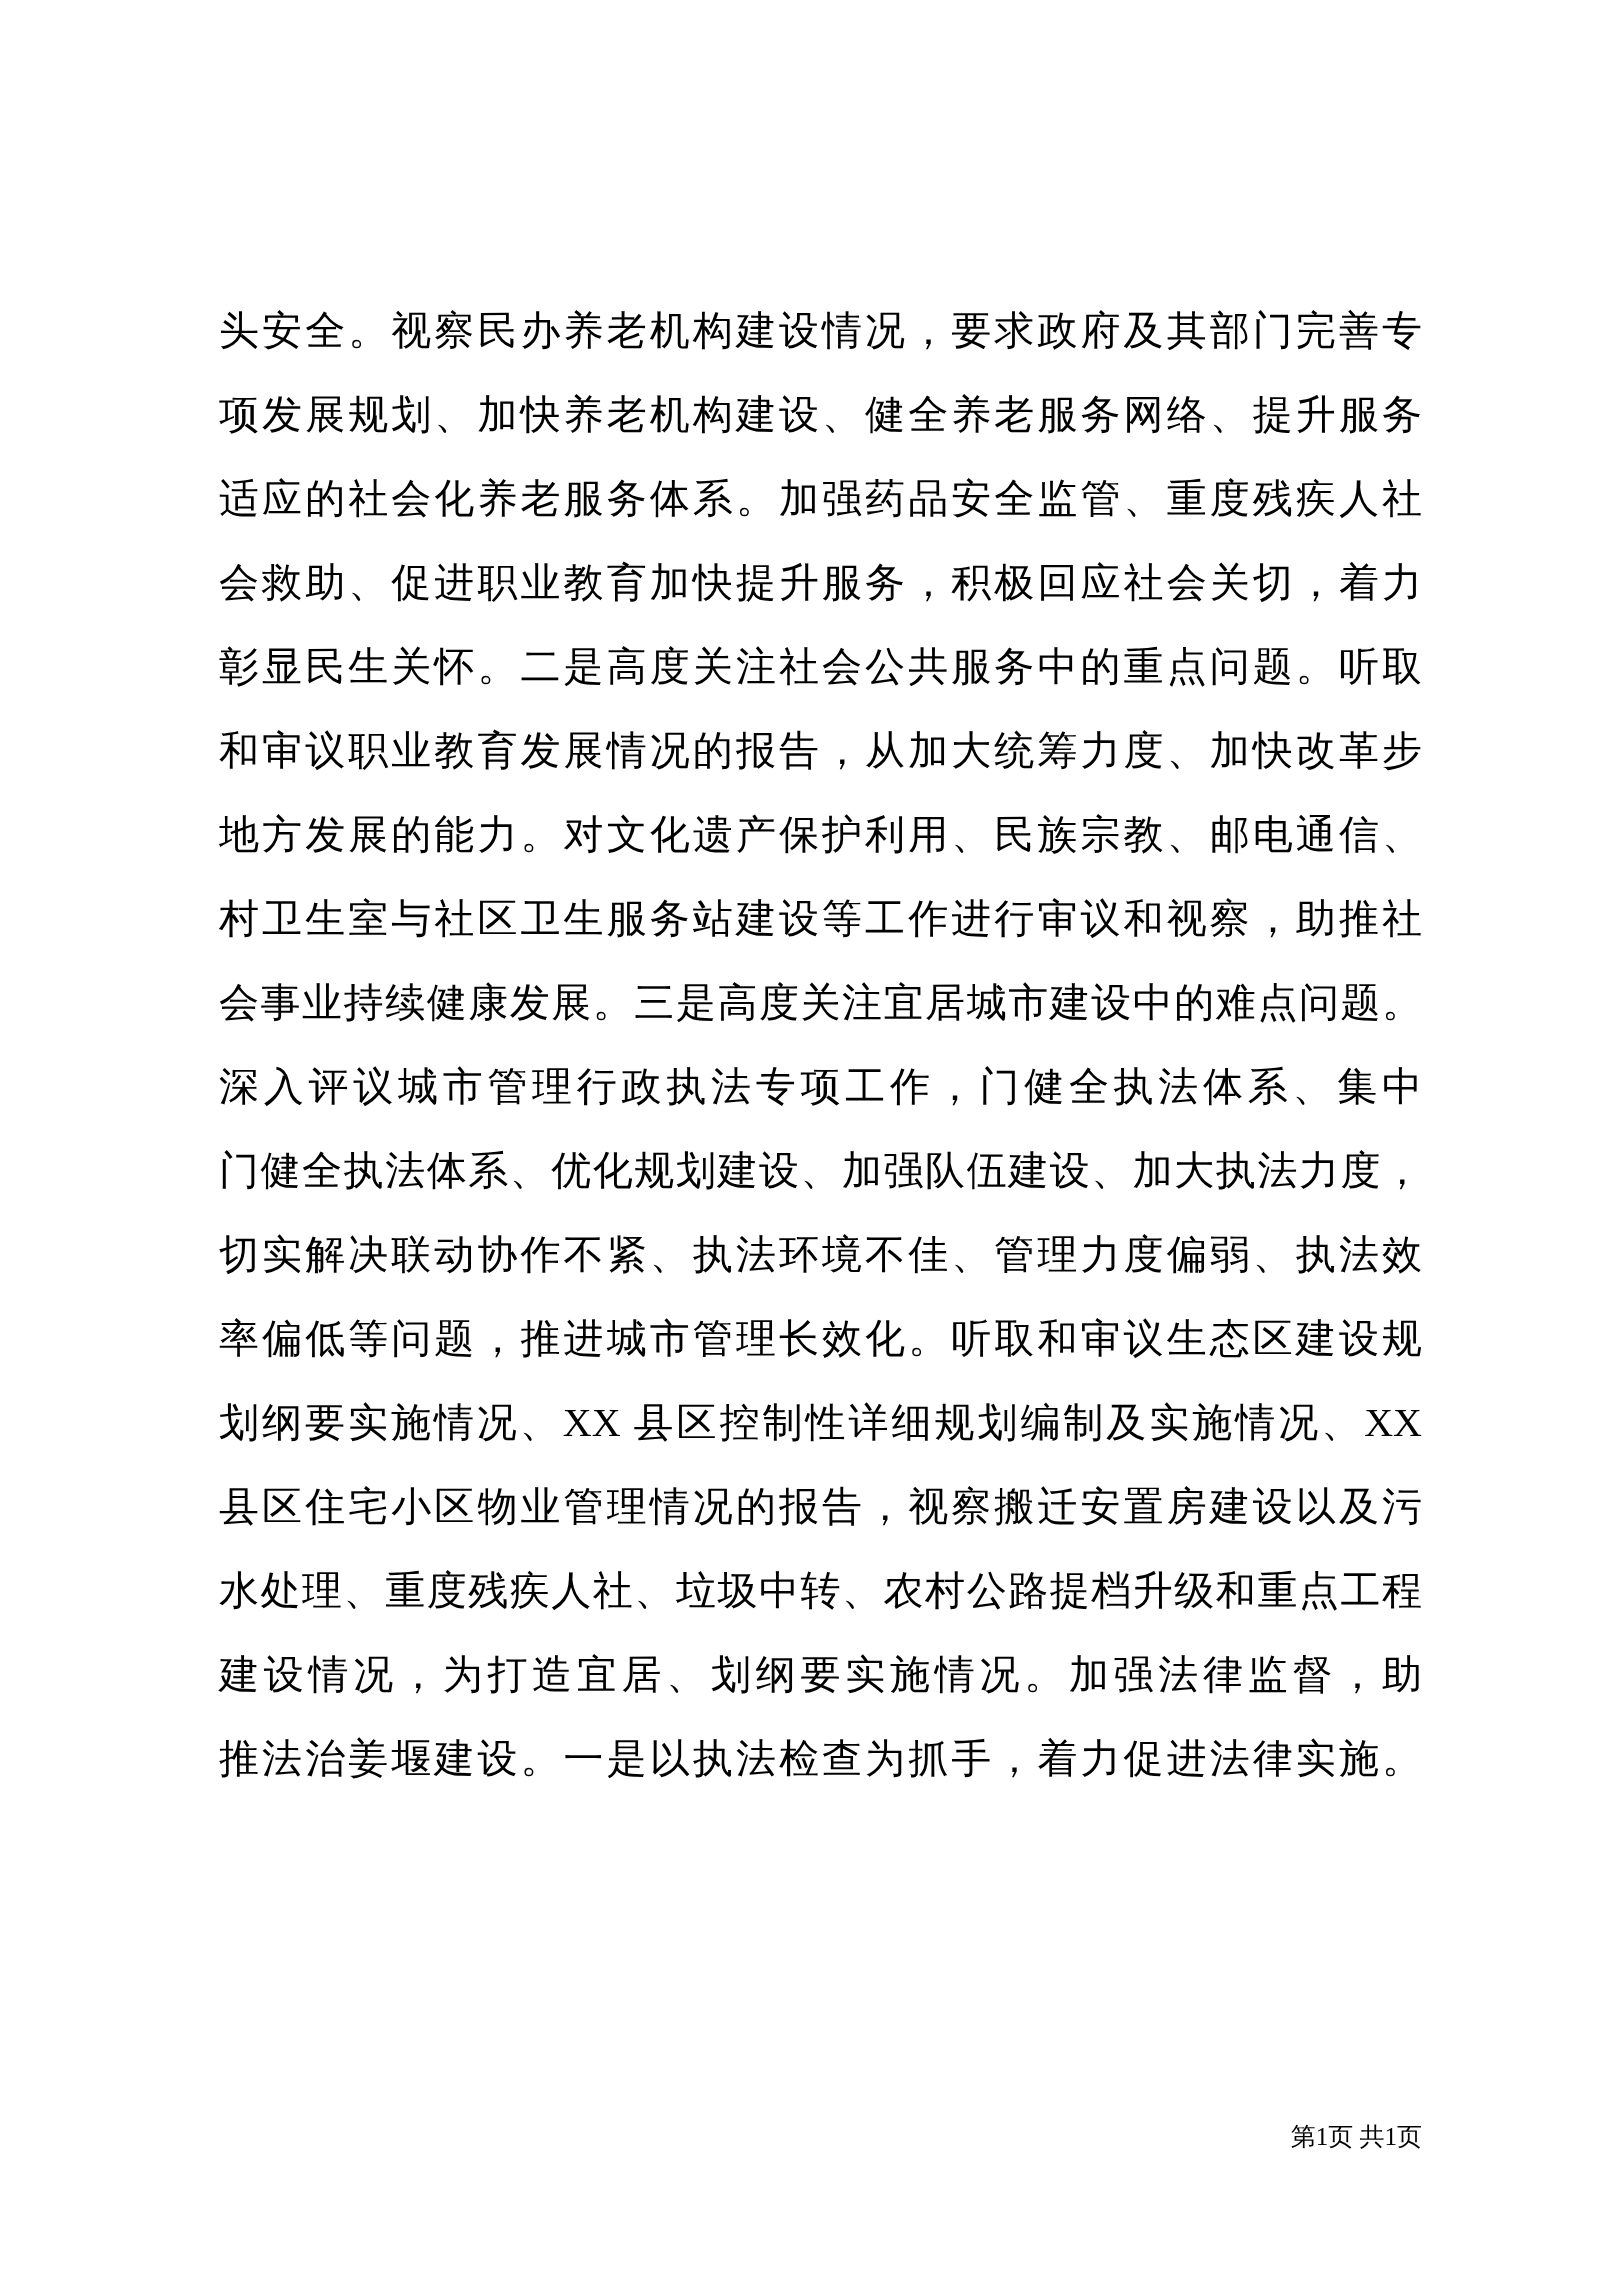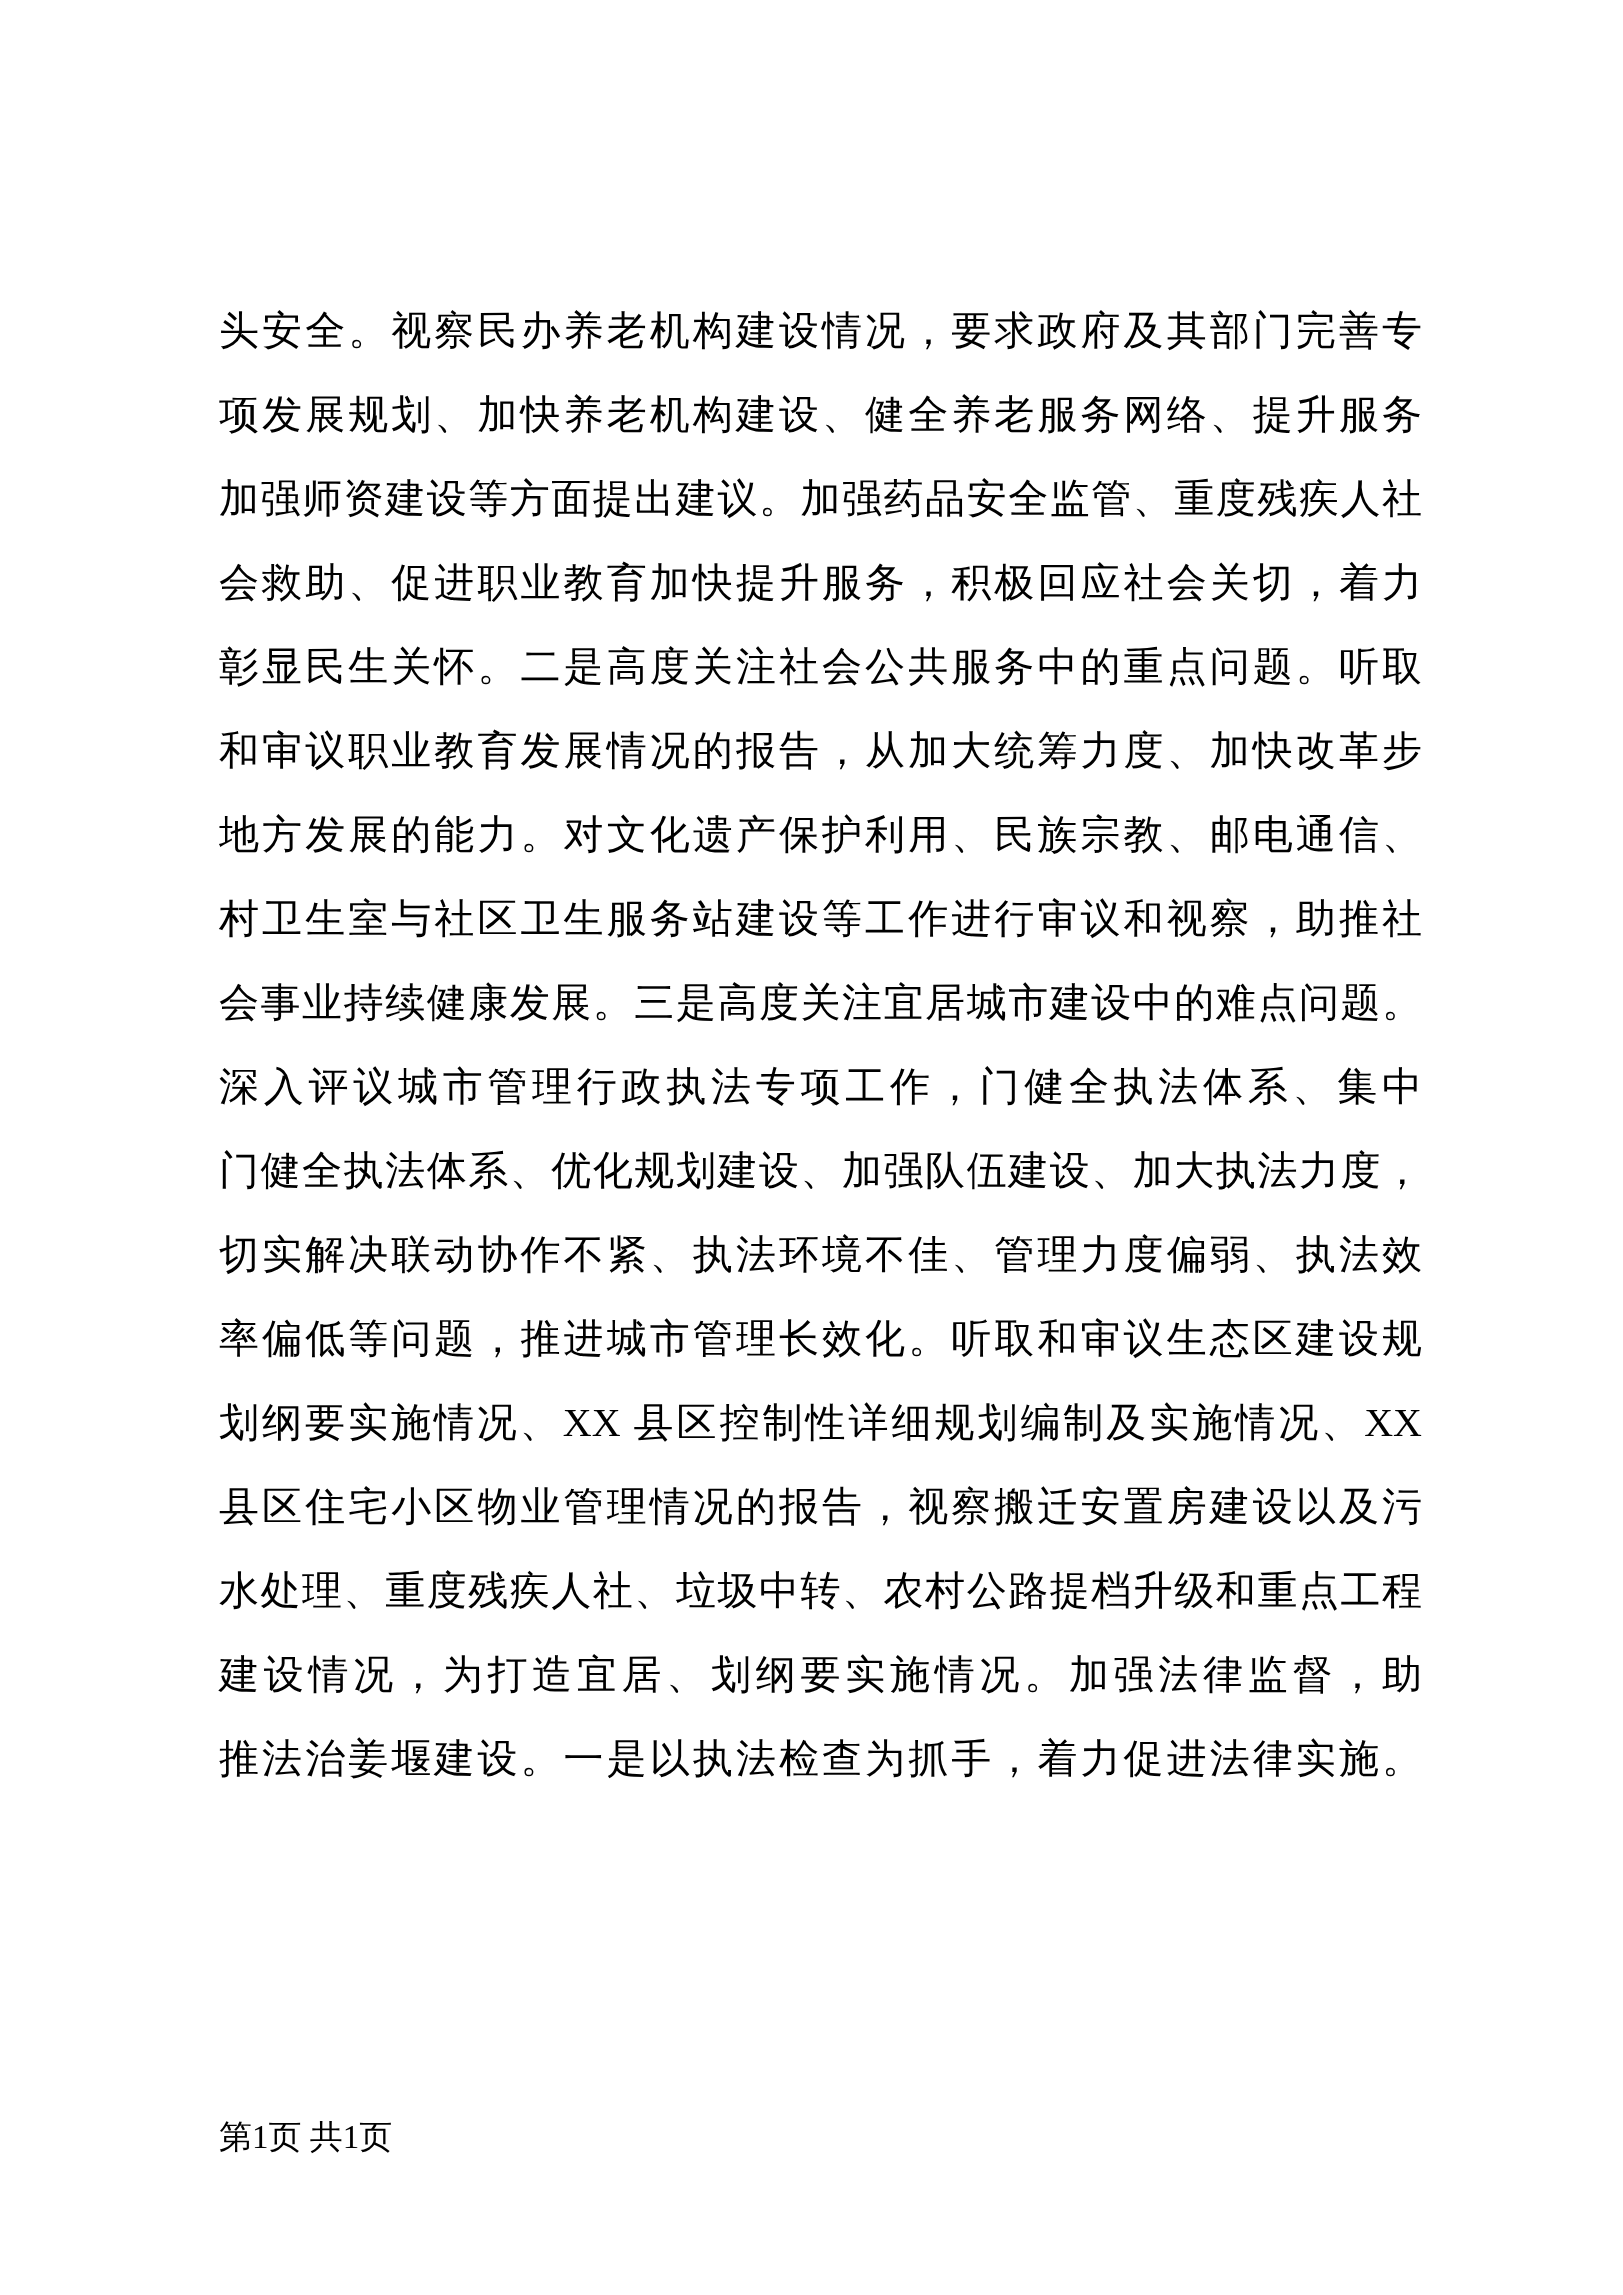--- a/index.html
+++ b/index.html
@@ -36,34 +36,34 @@
     height: 84px;
     text-align: justify;
     text-align-last: justify;
     overflow: visible;
   }
   .footer {
     position: absolute;
     left: 219px;
     top: 2120px;
     width: 1203px;
-    text-align: left;
-    font-size: 33px;
+    text-align: right;
+    font-size: 25px;
     line-height: 34px;
   }
 </style>
 </head>
 <body>
 
 <div class="page">
 
   <div class="text-block">
       <div class="text-line">头安全。视察民办养老机构建设情况，要求政府及其部门完善专</div>
       <div class="text-line">项发展规划、加快养老机构建设、健全养老服务网络、提升服务</div>
-      <div class="text-line">加强师资建设等方面提出建议。加强药品安全监管、重度残疾人社</div>
+      <div class="text-line">适应的社会化养老服务体系。加强药品安全监管、重度残疾人社</div>
       <div class="text-line">会救助、促进职业教育加快提升服务，积极回应社会关切，着力</div>
       <div class="text-line">彰显民生关怀。二是高度关注社会公共服务中的重点问题。听取</div>
       <div class="text-line">和审议职业教育发展情况的报告，从加大统筹力度、加快改革步</div>
       <div class="text-line">地方发展的能力。对文化遗产保护利用、民族宗教、邮电通信、</div>
       <div class="text-line">村卫生室与社区卫生服务站建设等工作进行审议和视察，助推社</div>
       <div class="text-line">会事业持续健康发展。三是高度关注宜居城市建设中的难点问题。</div>
       <div class="text-line">深入评议城市管理行政执法专项工作，门健全执法体系、集中</div>
       <div class="text-line">门健全执法体系、优化规划建设、加强队伍建设、加大执法力度，</div>
       <div class="text-line">切实解决联动协作不紧、执法环境不佳、管理力度偏弱、执法效</div>
       <div class="text-line">率偏低等问题，推进城市管理长效化。听取和审议生态区建设规</div>

